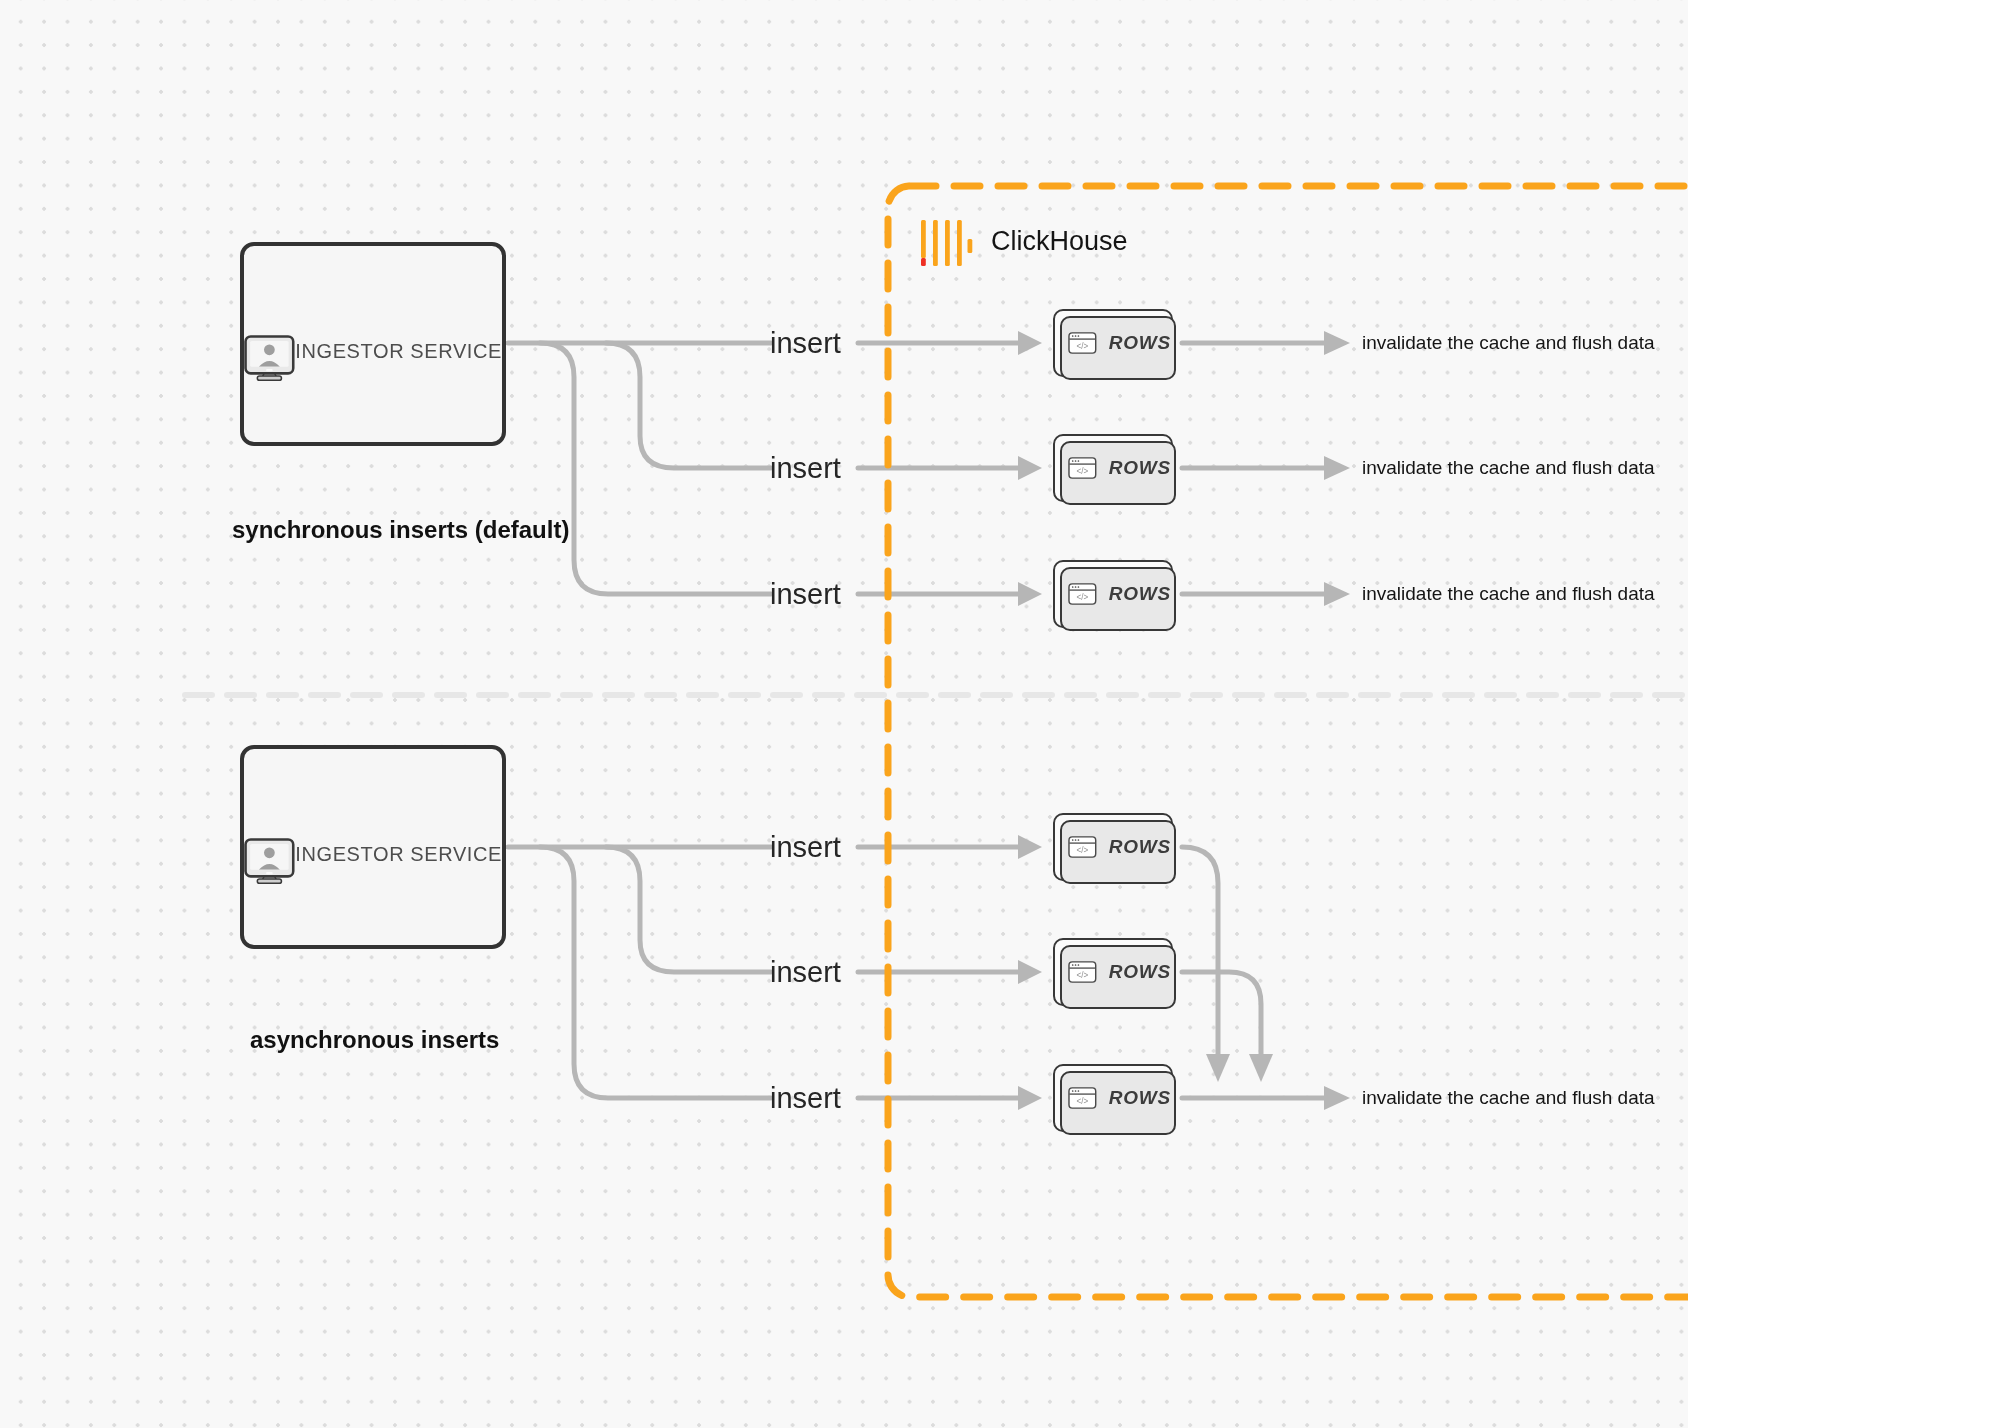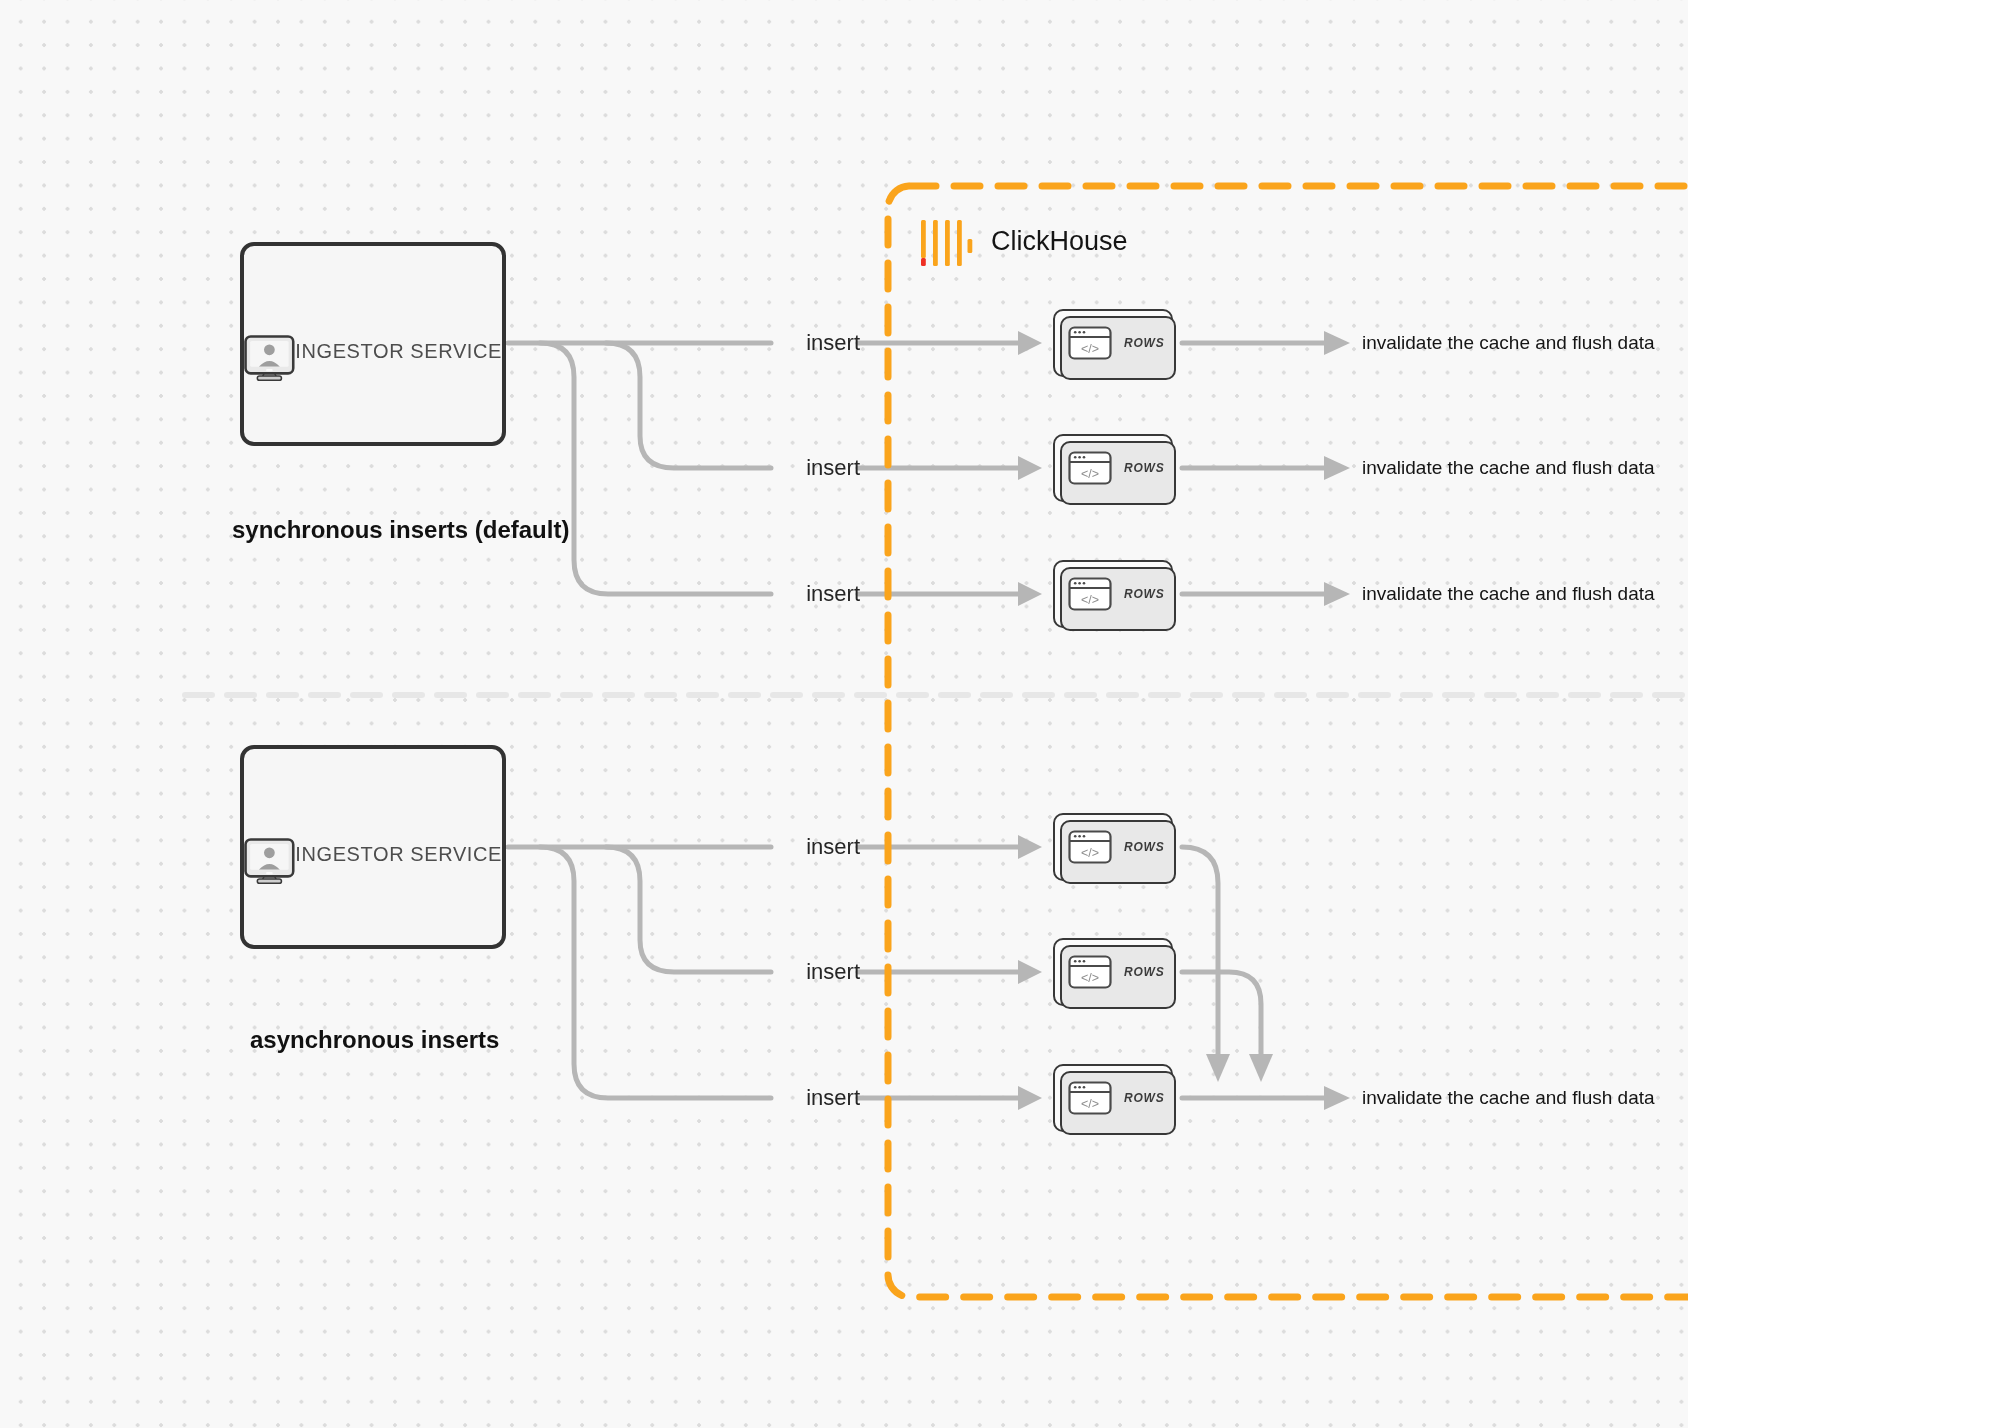--- a/index.html
+++ b/index.html
@@ -26,39 +26,39 @@
     display:flex; align-items:center;
   }
   .ingestor-box .monitor{margin-top:28px;}
   .service-label{
     margin-top:14px; font-size:20px; color:#4d4d4d; letter-spacing:0.6px; white-space:nowrap;
   }
 
   .caption{font-size:24px; font-weight:700; color:#111; white-space:nowrap;}
 
   .insert-label{
-    width:90px; height:30px; line-height:30px; text-align:right;
-    font-size:22px; color:#262626; white-space:nowrap;
+    width:90px; height:30px; line-height:30px; text-align:left;
+    font-size:29px; color:#262626; white-space:nowrap;
   }
 
   .outcome-label{
     height:32px; line-height:32px; font-size:19px; color:#141414; white-space:nowrap;
   }
 
   .rows-card{
     width:120px; height:68px; box-sizing:border-box; z-index:2;
     background:#fbfbfb; border:2.5px solid #383838; border-radius:10px;
     display:flex; align-items:center; gap:12px; padding-left:13px;
   }
   .rows-card::before{
     content:""; position:absolute; left:5px; top:5px; width:100%; height:100%;
     box-sizing:border-box; background:#e8e8e8; border:2.5px solid #383838;
     border-radius:10px; z-index:-1;
   }
-  .rows-label{font-style:italic; font-size:12px; font-weight:600; letter-spacing:0.8px; color:#3c3c3c;}
+  .rows-label{font-style:italic; font-size:19px; font-weight:600; letter-spacing:0.8px; color:#3c3c3c;}
 
   .ch-logo{display:flex; align-items:center; gap:14px;}
   .ch-bar{fill:var(--accent-orange,#faa41c);}
   .ch-red{fill:var(--logo-red,#ee3024);}
   .ch-wordmark{font-size:27px; font-weight:500; color:#151515; white-space:nowrap;}
 </style>
 </head>
 <body>
 
 <div class="canvas">

